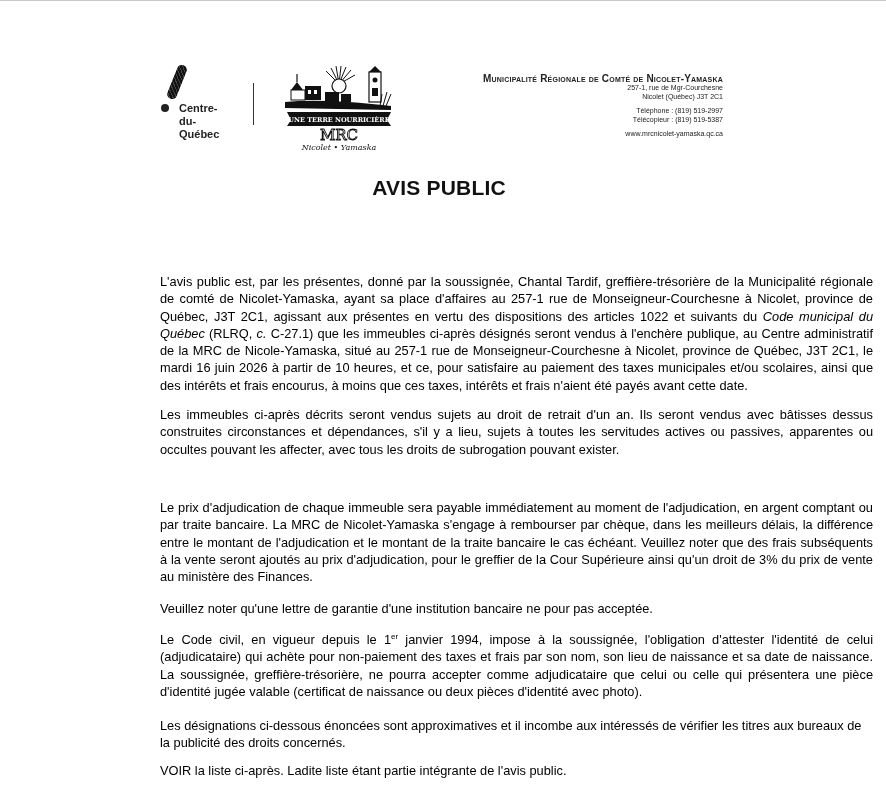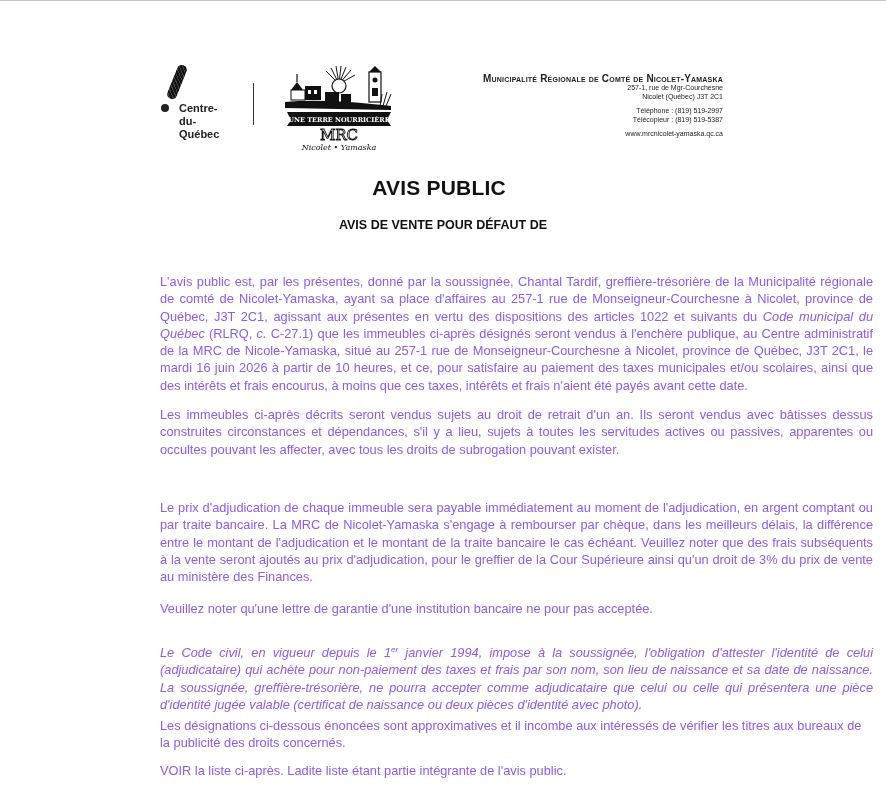--- a/index.html
+++ b/index.html
@@ -105,30 +105,30 @@
     }
     .subtitle div { display: block; }
     
     .body-text {
       position: absolute;
       left: 160px;
       width: 713px;
       font-size: 12.8px;
       line-height: 17.3px;
       text-align: justify;
-      color: #8b5cf6;
+      color: #000000;
     }
     .body-text p {
       margin: 0;
     }
     .p1 { top: 273px; }
     .p2 { top: 406px; }
     .p3 { top: 499px; }
     .p4 { top: 600px; }
-    .p5 { top: 644px; font-style: italic; }
+    .p5 { top: 631px; }
     .p6 { top: 717px; }
     .p7 { top: 762px; }
     .nojust { text-align: left; }
     sup { font-size: 8px; line-height: 0; }
   </style>
 </head>
 <body>
 
 <div class="top-rule"></div>
 
@@ -194,21 +194,20 @@
   <div class="gap"></div>
   <div>Téléphone : (819) 519-2997</div>
   <div>Télécopieur : (819) 519-5387</div>
   <div class="gap"></div>
   <div>www.mrcnicolet-yamaska.qc.ca</div>
 </div>
 
 <div class="title">AVIS PUBLIC</div>
 
 <div class="subtitle">
-  <div>AVIS DE VENTE POUR DÉFAUT DE</div>
 </div>
 
 <div class="body-text p1">
   <p><span>L'avis public est, par les présentes, donné par la soussignée, Chantal Tardif, greffière-trésorière de la Municipalité régionale de comté de Nicolet-Yamaska, ayant sa place d'affaires au 257-1 rue de Monseigneur-Courchesne à Nicolet, province de Québec, J3T 2C1, agissant aux présentes en vertu des dispositions des articles 1022 et suivants du </span><i>Code municipal du Québec</i><span> (RLRQ, </span><i>c.</i><span> C-27.1) que les immeubles ci-après désignés seront vendus à l'enchère publique, au Centre administratif de la MRC de Nicole-Yamaska, situé au 257-1 rue de Monseigneur-Courchesne à Nicolet, province de Québec, J3T 2C1, le mardi 16 juin 2026 à partir de 10 heures, et ce, pour satisfaire au paiement des taxes municipales et/ou scolaires, ainsi que des intérêts et frais encourus, à moins que ces taxes, intérêts et frais n'aient été payés avant cette date.</span></p>
 </div>
 
 <div class="body-text p2">
   <p>Les immeubles ci-après décrits seront vendus sujets au droit de retrait d'un an. Ils seront vendus avec bâtisses dessus construites circonstances et dépendances, s'il y a lieu, sujets à toutes les servitudes actives ou passives, apparentes ou occultes pouvant les affecter, avec tous les droits de subrogation pouvant exister.</p>
 </div>
 

